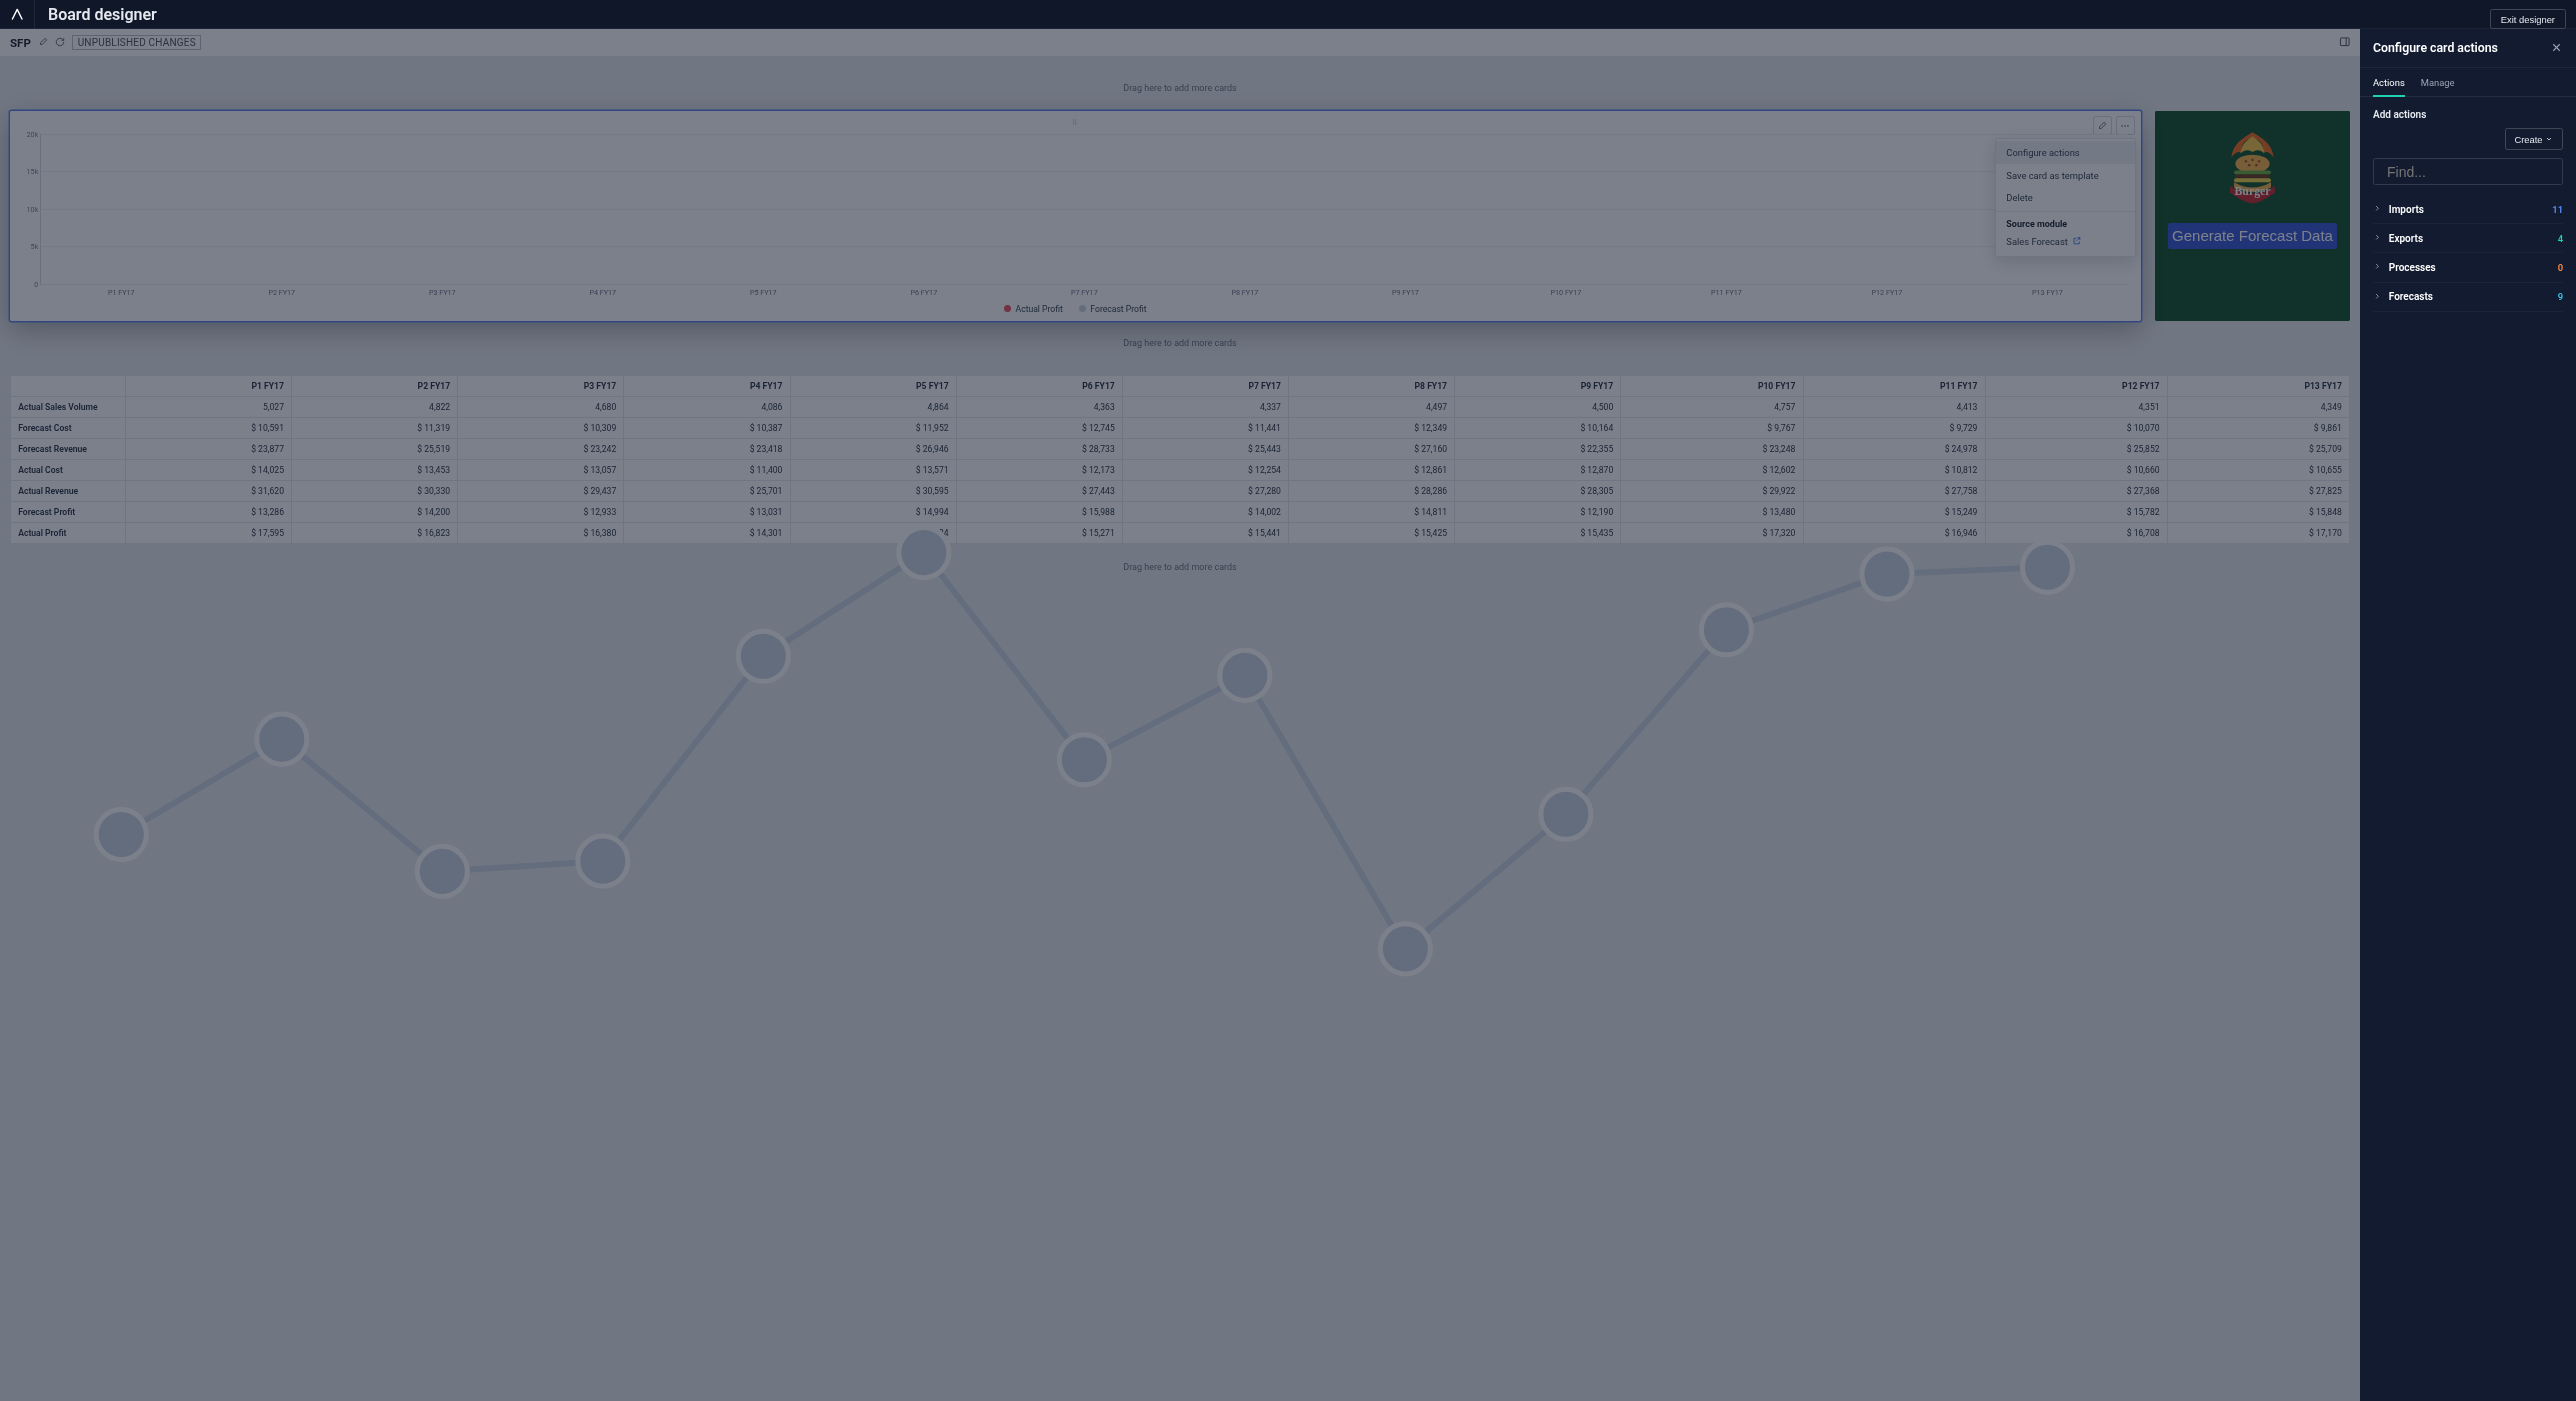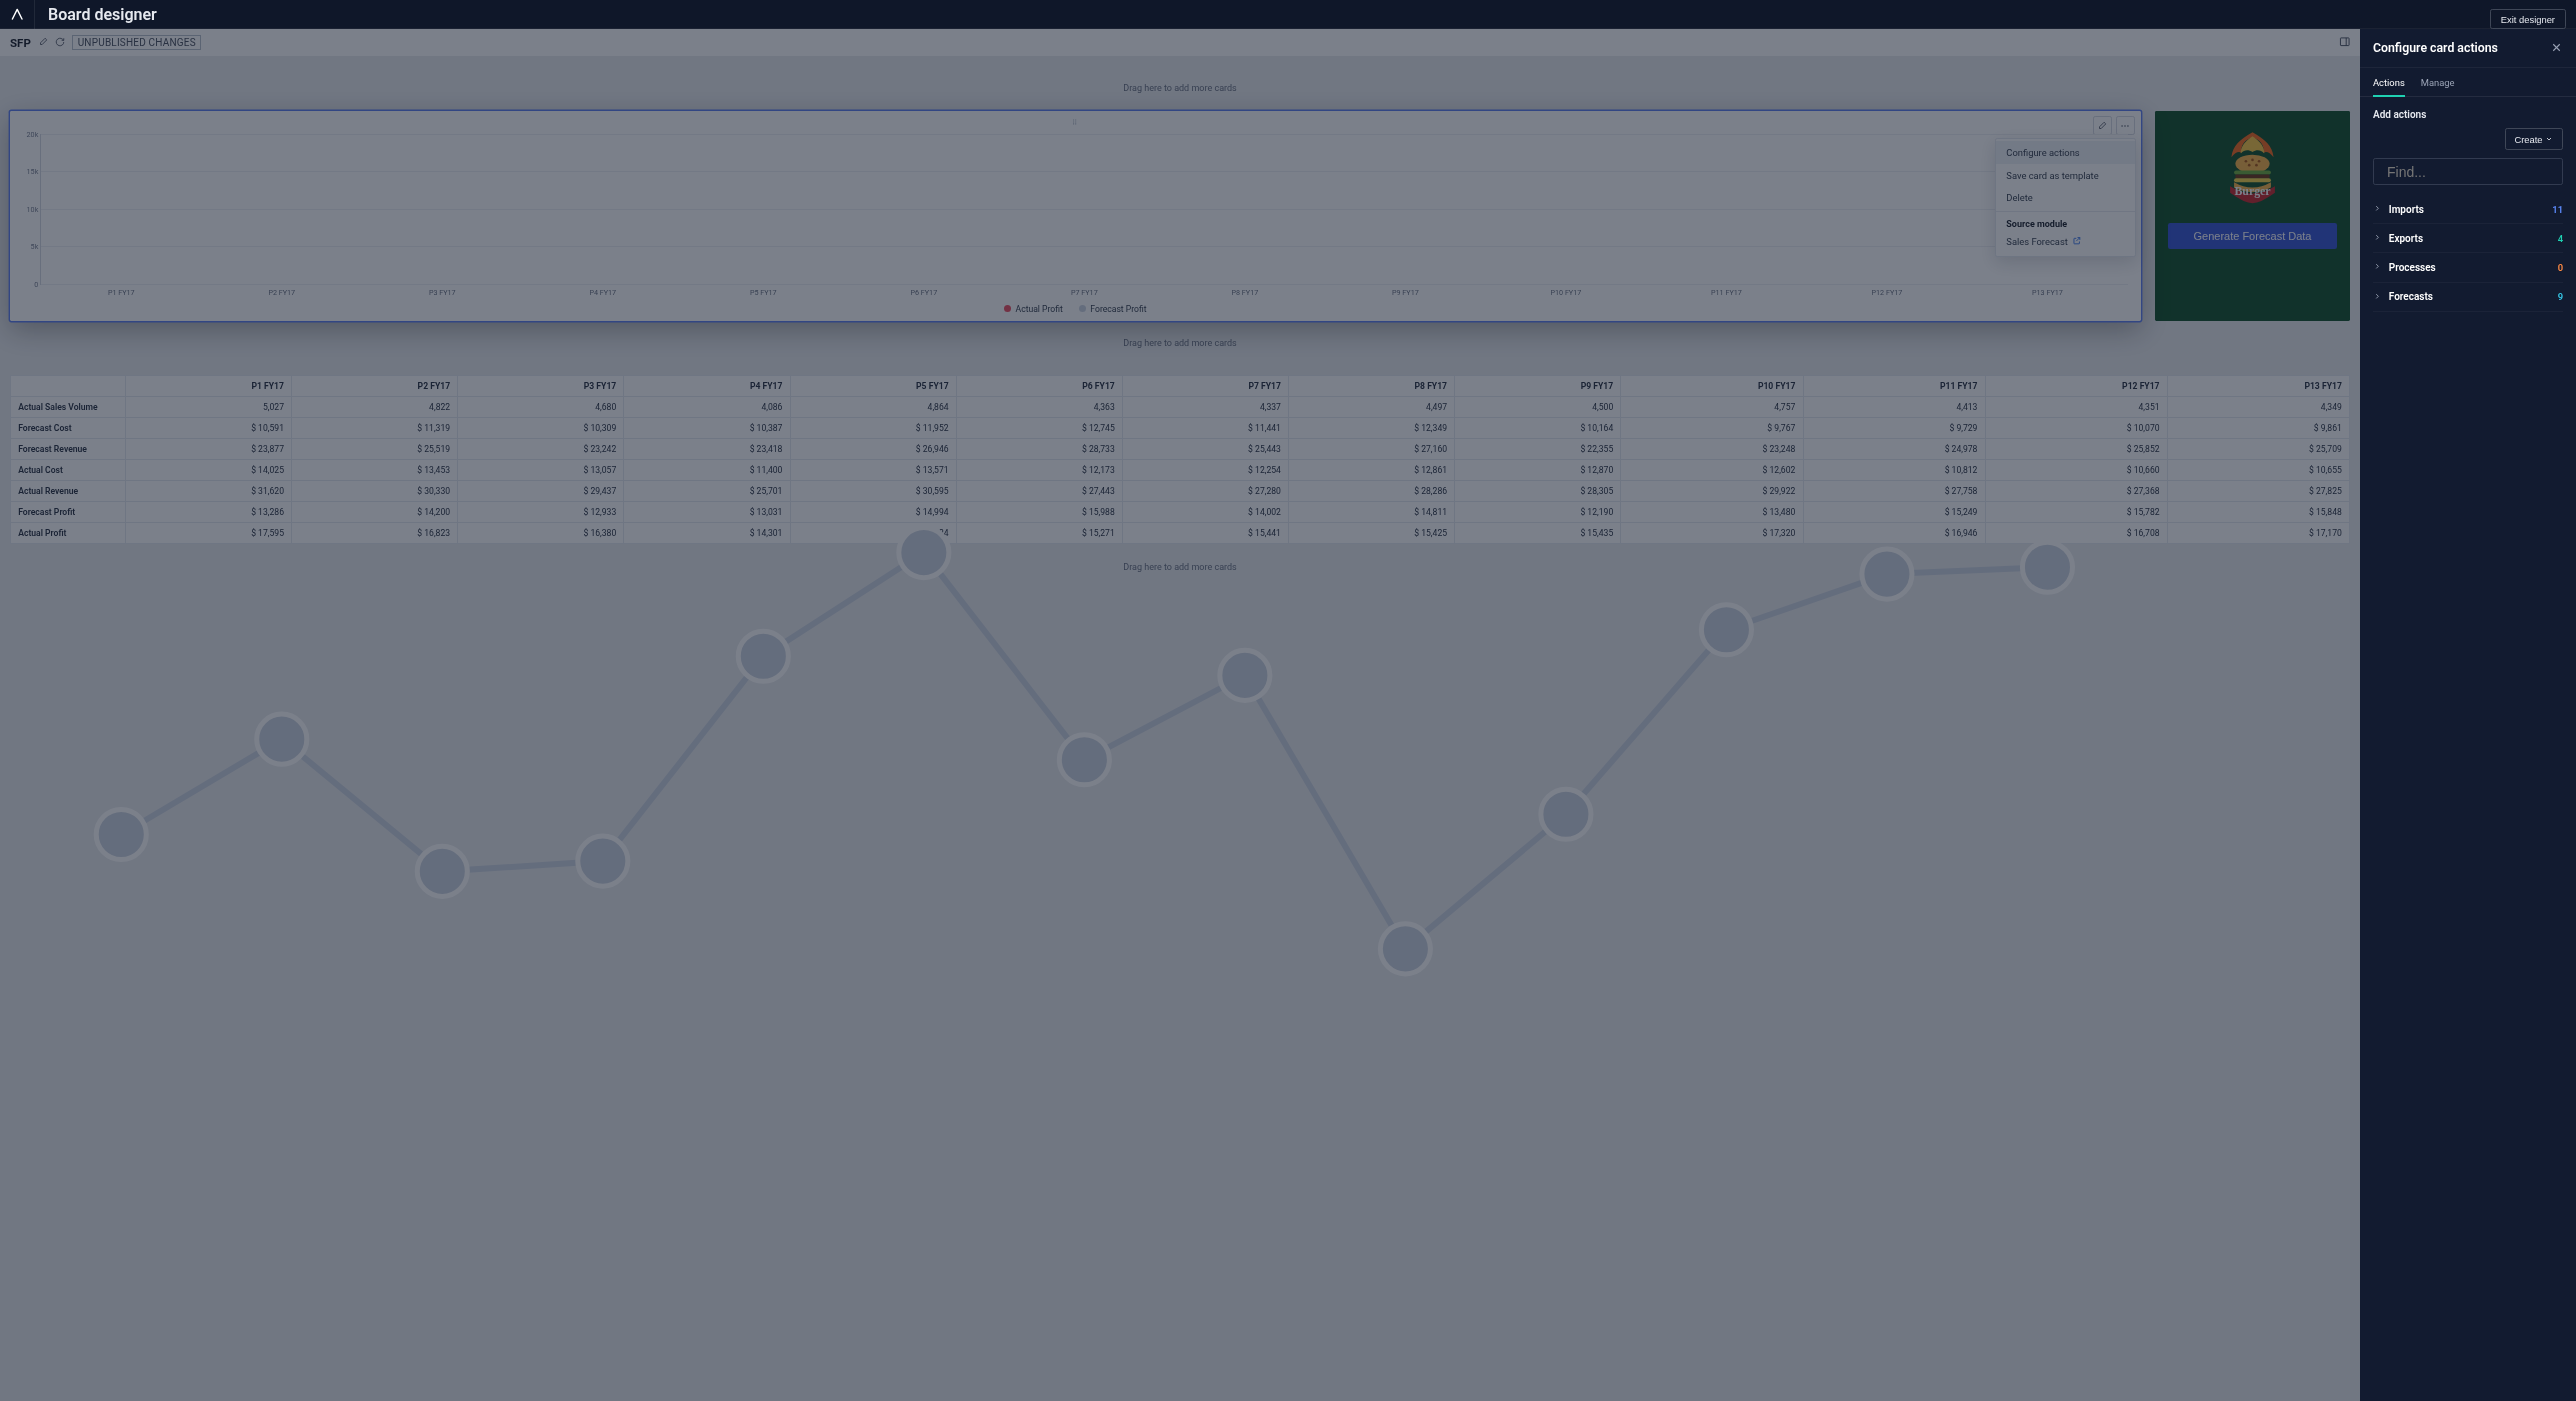--- a/index.html
+++ b/index.html
@@ -51,21 +51,21 @@
 .bar-col { flex: 1; display: flex; flex-direction: column; align-items: center; position: relative; }
 .bar { width: 60%; background: #ee5164; border-radius: 0.7px 0.7px 0 0; }
 .xlabel { position: absolute; bottom: -13px; font-size: 7.2px; color: #6a7283; white-space: nowrap; }
 .line-svg { position: absolute; inset: 0; overflow: visible; }
 .legend { display: flex; gap: 16px; justify-content: center; margin-top: 19px; }
 .legend-item { display: flex; align-items: center; gap: 4.3px; font-size: 8.6px; color: #374151; }
 .legend-dot { width: 7.2px; height: 7.2px; border-radius: 50%; }
 
 .side-card { width: 195px; background: #14532d; border-radius: 1.4px; padding: 13px; display: flex; flex-direction: column; align-items: center; gap: 13px; }
 .logo-img { width: 86px; height: 86px; display: flex; align-items: center; justify-content: center; }
-.gen-btn { width: 100%; background: #3857d6; color: #fff; border: none; height: 26px; border-radius: 2.2px; font-size: 11px; cursor: pointer; }
+.gen-btn { width: 100%; background: #3857d6; color: #fff; border: none; height: 26px; border-radius: 2.2px; font-size: 15px; cursor: pointer; }
 
 .data-table-wrap { margin-top: 10px; background: #fff; }
 table.data-table { width: 100%; border-collapse: collapse; font-size: 8.6px; }
 table.data-table th, table.data-table td { padding: 5px 7.2px; border: 0.7px solid #e5e8ef; text-align: right; color: #2b3445; }
 table.data-table th.rowhdr, table.data-table td.rowhdr { text-align: left; font-weight: 600; background: #fff; width: 115px; }
 table.data-table thead th { font-weight: 700; background: #fff; }
 table.data-table tbody td.rowhdr { font-weight: 600; }
 
 
 .config-panel { width: 216px; background: #121b30; display: flex; flex-direction: column; }

